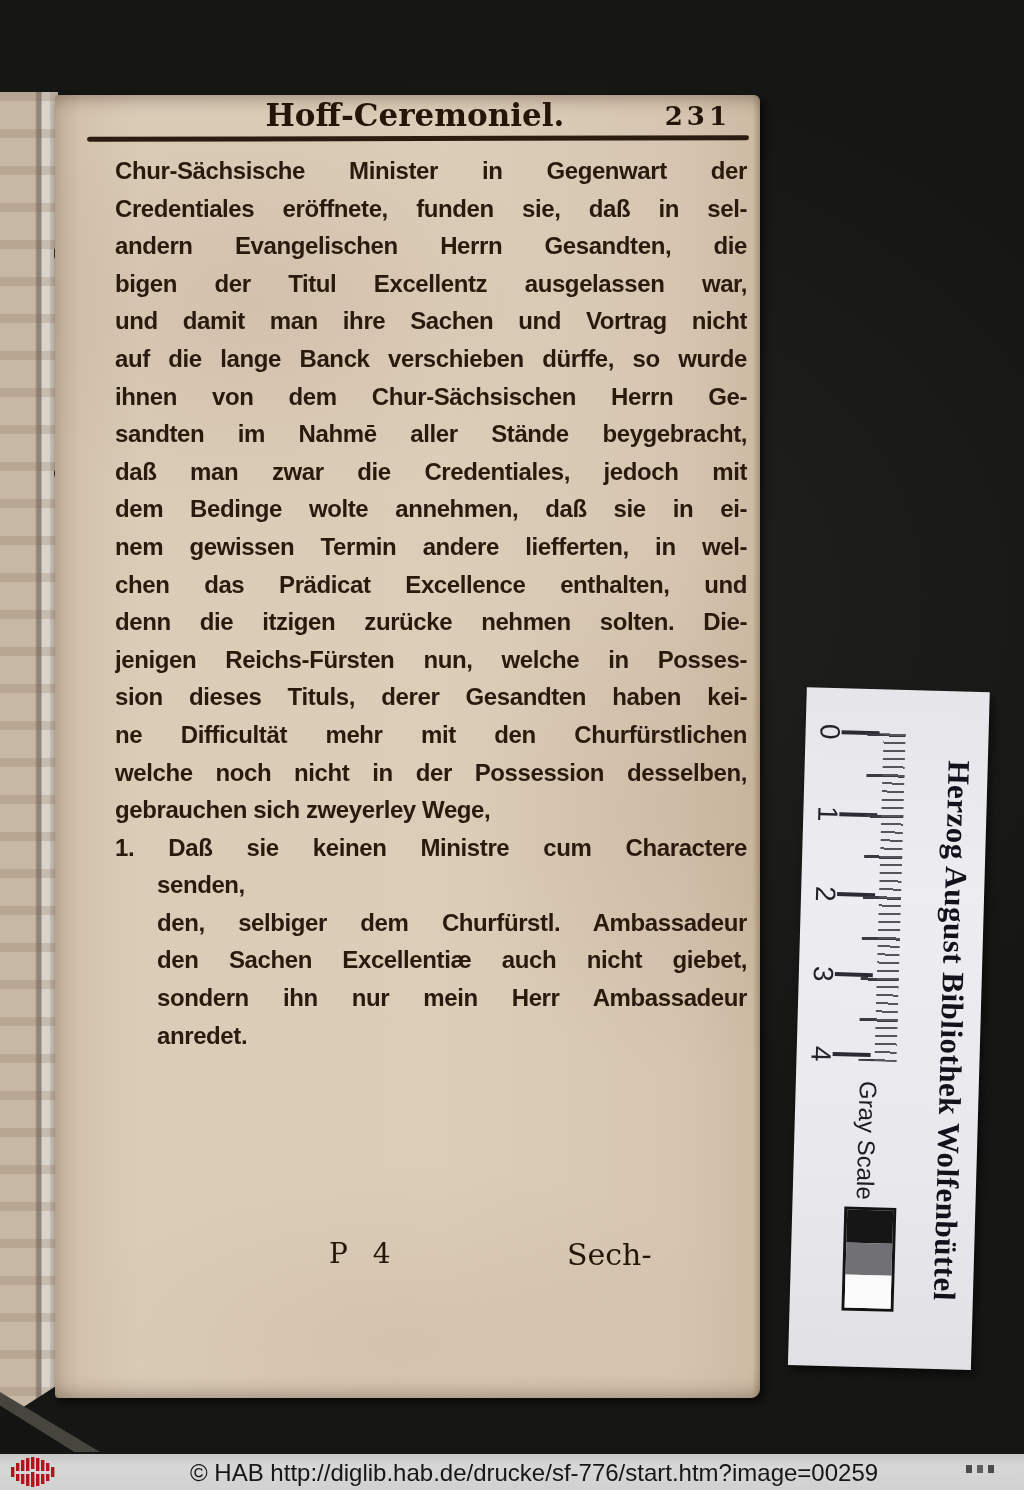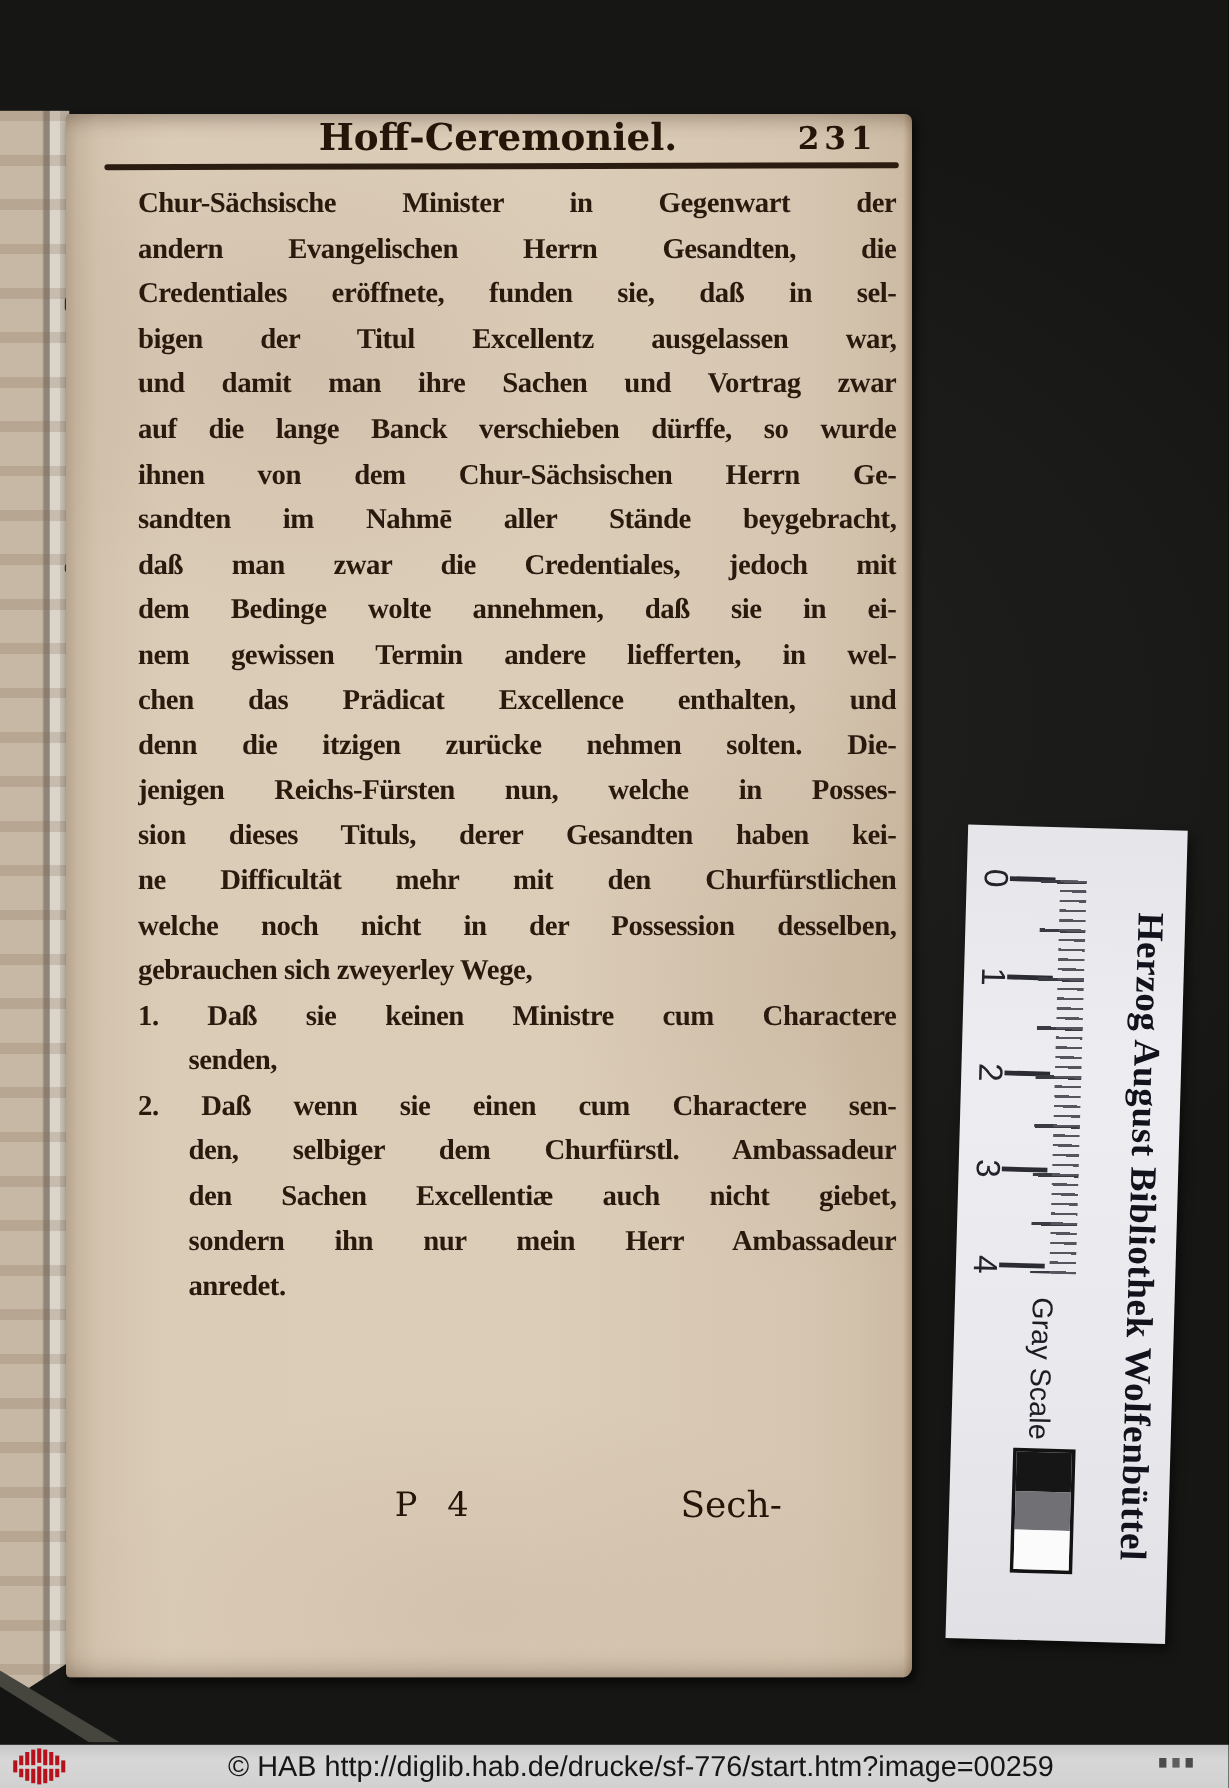--- a/index.html
+++ b/index.html
@@ -31,21 +31,21 @@
   .header-row{position:absolute;top:2px;left:0;width:100%;height:36px;}
   .title{position:absolute;left:120px;width:360px;text-align:center;
          font-family:"DejaVu Serif",serif;font-weight:700;font-size:31px;color:#241508;}
   .pagenum{position:absolute;right:16px;top:4px;font-family:"DejaVu Serif",serif;
          font-weight:700;font-size:26px;letter-spacing:4px;color:#241508;}
   .rule{position:absolute;top:41px;left:-28px;width:662px;height:5px;background:#2a1c10;
         border-radius:3px;transform:rotate(-.15deg);}
 
   .body{position:absolute;top:57px;left:0;width:632px;}
   .bl{height:37.6px;line-height:37.6px;overflow:hidden;
-      font-family:Liberation Serif, serif;font-weight:700;font-size:24px;
+      font-family:Liberation Sans, sans-serif;font-weight:700;font-size:24px;
       letter-spacing:-.4px;color:#2a1a0e;
       text-align:justify;text-align-last:justify;}
   .bl.left{text-align:left;text-align-last:left;}
   .bl.ind{padding-left:42px;text-align:right;}
 
   .sig-row{position:absolute;top:1142px;left:0;width:632px;height:40px;
            font-family:"DejaVu Serif",serif;font-weight:400;color:#241508;}
   .sig{position:absolute;left:214px;font-size:28px;letter-spacing:8px;}
   .catch{position:absolute;left:452px;font-size:30px;}
 
@@ -108,40 +108,39 @@
     <div class="text-col">
 
       <div class="header-row">
         <div class="title">Hoff-Ceremoniel.</div>
         <div class="pagenum">231</div>
       </div>
       <div class="rule"></div>
 
       <div class="body">
         <div class="bl">Chur-Sächsische Minister in Gegenwart der</div>
+        <div class="bl">Credentiales eröffnete, funden sie, daß in sel-</div>
         <div class="bl">andern Evangelischen Herrn Gesandten, die</div>
-        <div class="bl">Credentiales eröffnete, funden sie, daß in sel-</div>
         <div class="bl">bigen der Titul Excellentz ausgelassen war,</div>
-        <div class="bl">und damit man ihre Sachen und Vortrag zwar</div>
+        <div class="bl">und damit man ihre Sachen und Vortrag nicht</div>
         <div class="bl">auf die lange Banck verschieben dürffe, so wurde</div>
         <div class="bl">ihnen von dem Chur-Sächsischen Herrn Ge-</div>
         <div class="bl">sandten im Nahmē aller Stände beygebracht,</div>
         <div class="bl">daß man zwar die Credentiales, jedoch mit</div>
         <div class="bl">dem Bedinge wolte annehmen, daß sie in ei-</div>
         <div class="bl">nem gewissen Termin andere liefferten, in wel-</div>
         <div class="bl">chen das Prädicat Excellence enthalten, und</div>
         <div class="bl">denn die itzigen zurücke nehmen solten. Die-</div>
         <div class="bl">jenigen Reichs-Fürsten nun, welche in Posses-</div>
         <div class="bl">sion dieses Tituls, derer Gesandten haben kei-</div>
         <div class="bl">ne Difficultät mehr mit den Churfürstlichen</div>
         <div class="bl">welche noch nicht in der Possession desselben,</div>
         <div class="bl left">gebrauchen sich zweyerley Wege,</div>
         <div class="bl">1. Daß sie keinen Ministre cum Charactere</div>
         <div class="bl ind left">senden,</div>
-        <div class="bl">2. Daß wenn sie einen cum Charactere sen-</div>
         <div class="bl ind">den, selbiger dem Churfürstl. Ambassadeur</div>
         <div class="bl ind">den Sachen Excellentiæ auch nicht giebet,</div>
         <div class="bl ind">sondern ihn nur mein Herr Ambassadeur</div>
         <div class="bl ind left">anredet.</div>
       </div>
 
       <div class="sig-row">
         <span class="sig">P 4</span>
         <span class="catch">Sech-</span>
       </div>

